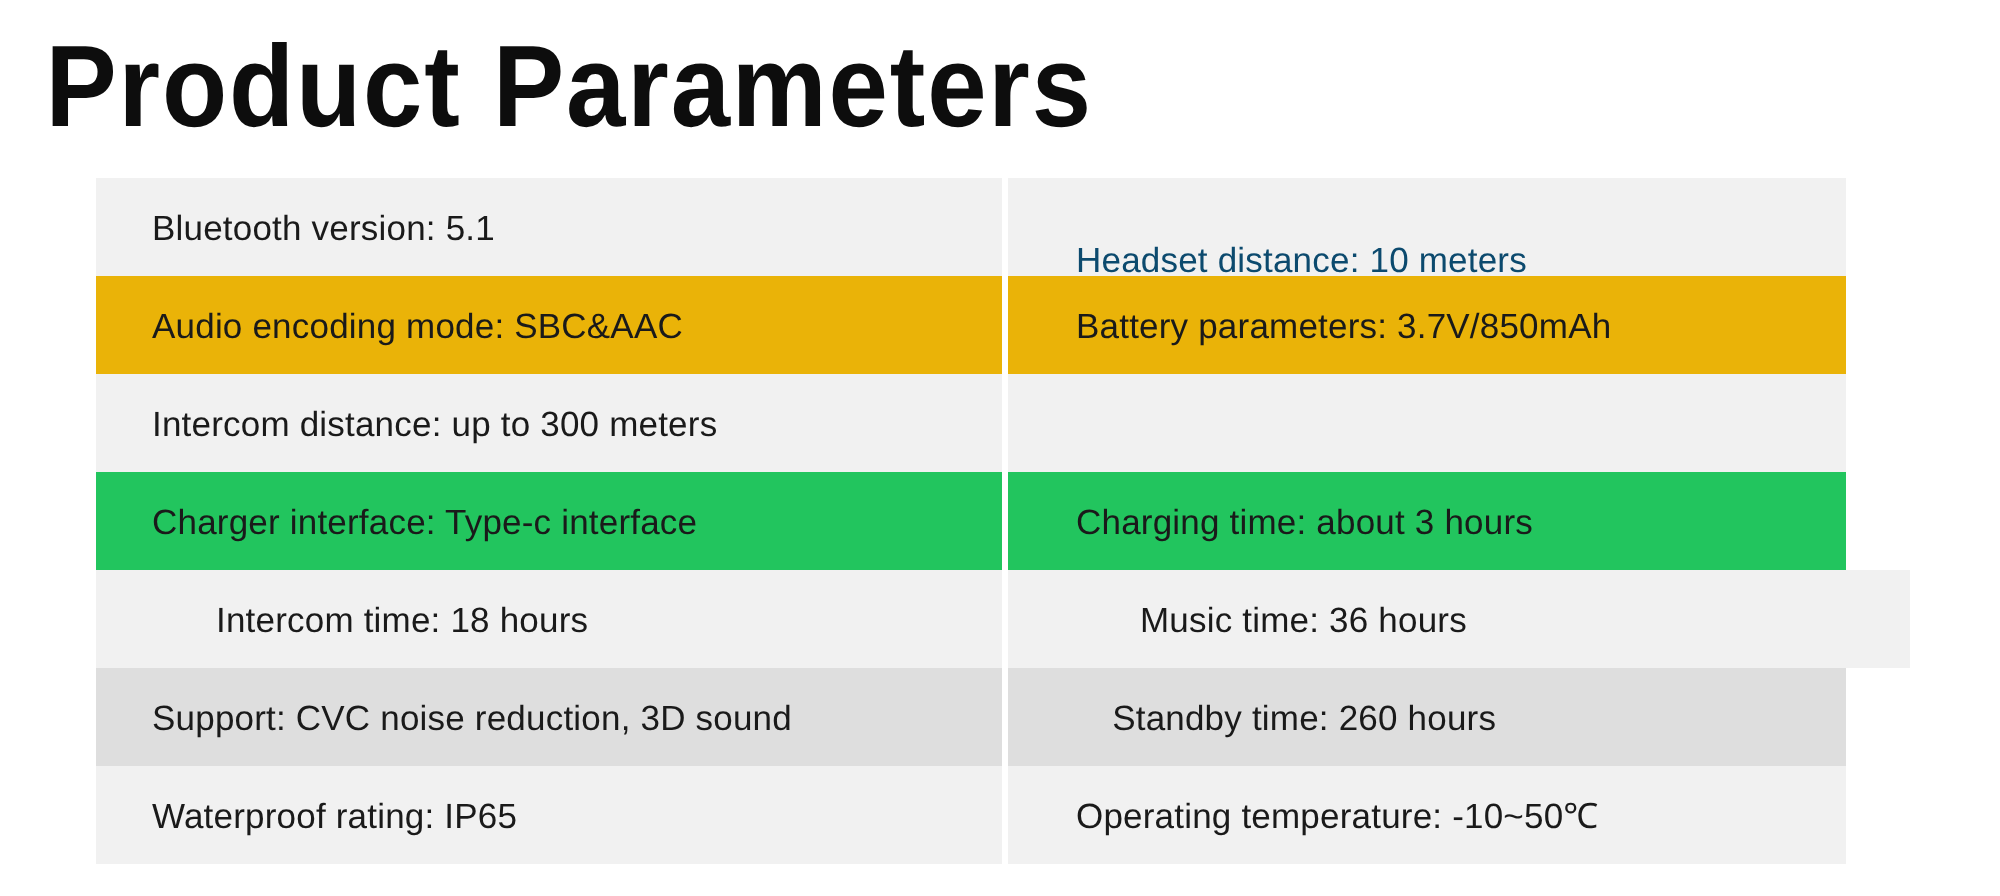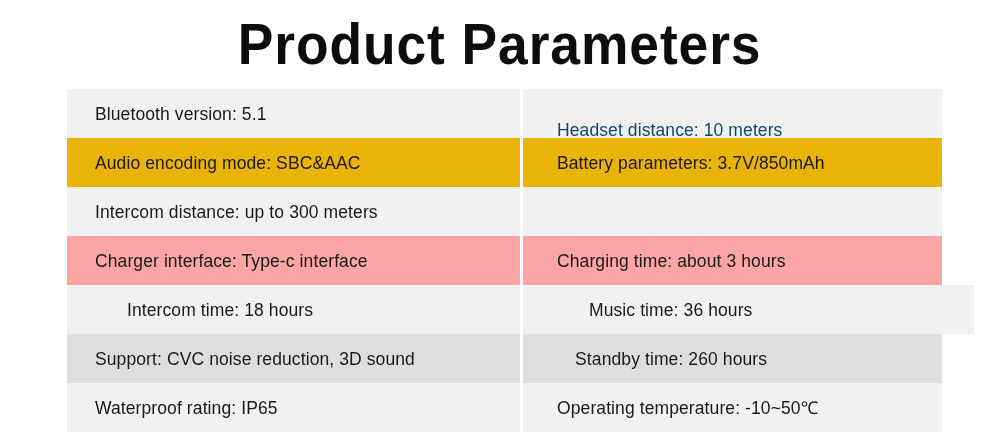--- a/index.html
+++ b/index.html
@@ -25,40 +25,40 @@
 
   
   .title-wrap {
     position: absolute;
     left: 0;
     top: 8px;
     width: 1000px;
     height: 72px;
     display: flex;
     align-items: center;
-    justify-content: center;
+    justify-content: flex-start;
   }
   .page-title {
     font-family: "Liberation Sans Narrow", "Liberation Sans", sans-serif;
     font-size: 58px;
     line-height: 58px;
     font-weight: 700;
     color: #0d0d0d;
     letter-spacing: 1px;
     transform: scaleX(0.92);
     transform-origin: center center;
     white-space: nowrap;
     
     font-stretch: condensed;
   }
 
   
   .spec-table {
     position: absolute;
-    left: 67px;
+    left: 48px;
     top: 89px;
     width: 875px;
     height: 343px;
     background: #f1f1f1;
   }
   .spec-row {
     display: flex;
     width: 100%;
     height: 49px;
     box-sizing: border-box;
@@ -129,21 +129,21 @@
         <span class="cell-text" style="color: rgb(26, 26, 26);">Battery parameters: 3.7V/850mAh</span>
       </div>
     </div>
 
     <div class="spec-row light" style="background: rgb(241, 241, 241);">
       <div class="spec-cell left">
         <span class="cell-text" style="color: rgb(26, 26, 26);">Intercom distance: up to 300 meters</span>
       </div>
     </div>
 
-    <div class="spec-row dark" style="background: #fca5a5; align-items: center;">
+    <div class="spec-row dark" style="background: #22c55e; align-items: center;">
       <div class="spec-cell left">
         <span class="cell-text" style="color: rgb(26, 26, 26);">Charger interface: Type-c interface</span>
       </div>
       <div class="spec-cell right">
         <span class="cell-text" style="color: rgb(26, 26, 26);">Charging time: about 3 hours</span>
       </div>
     </div>
 
     <div class="spec-row light" style="background: rgb(241, 241, 241); margin-left: 32px;">
       <div class="spec-cell left">

